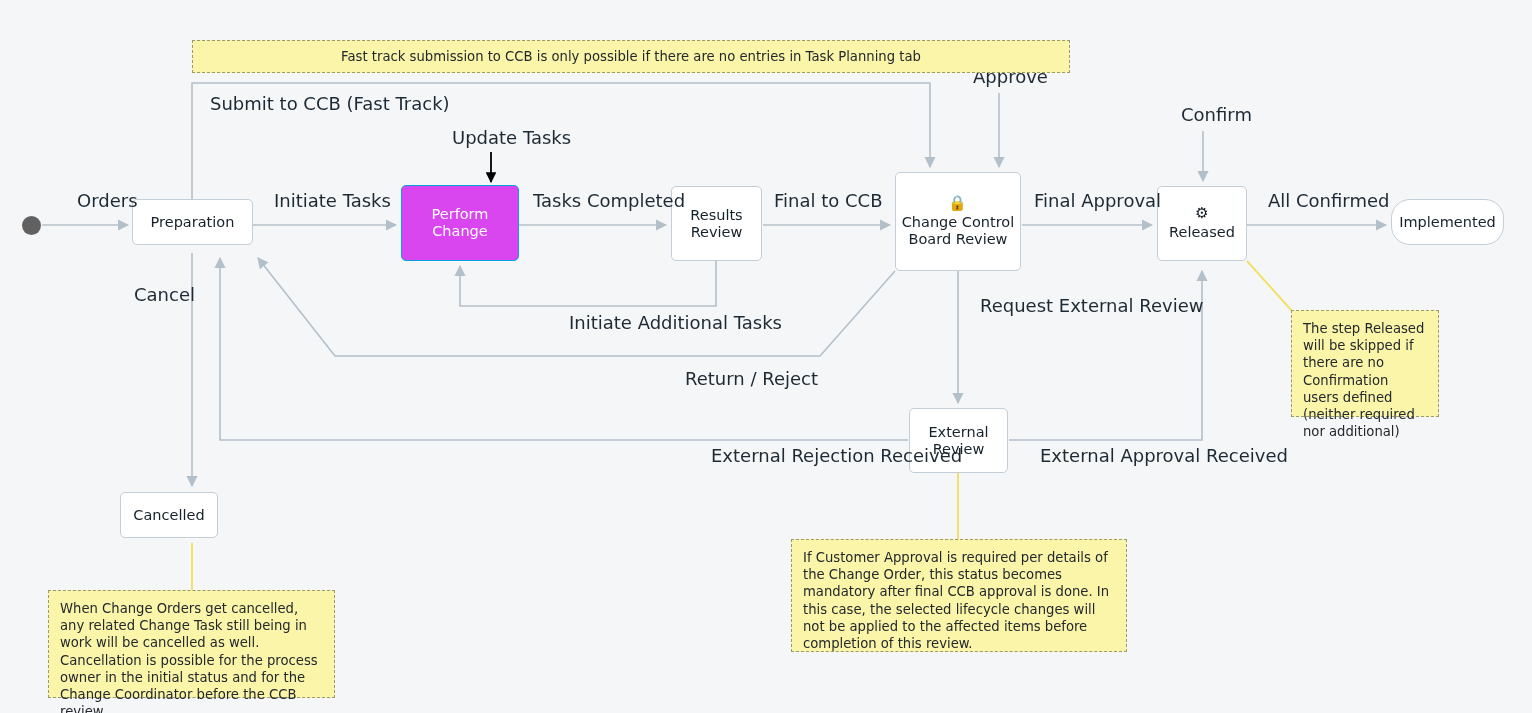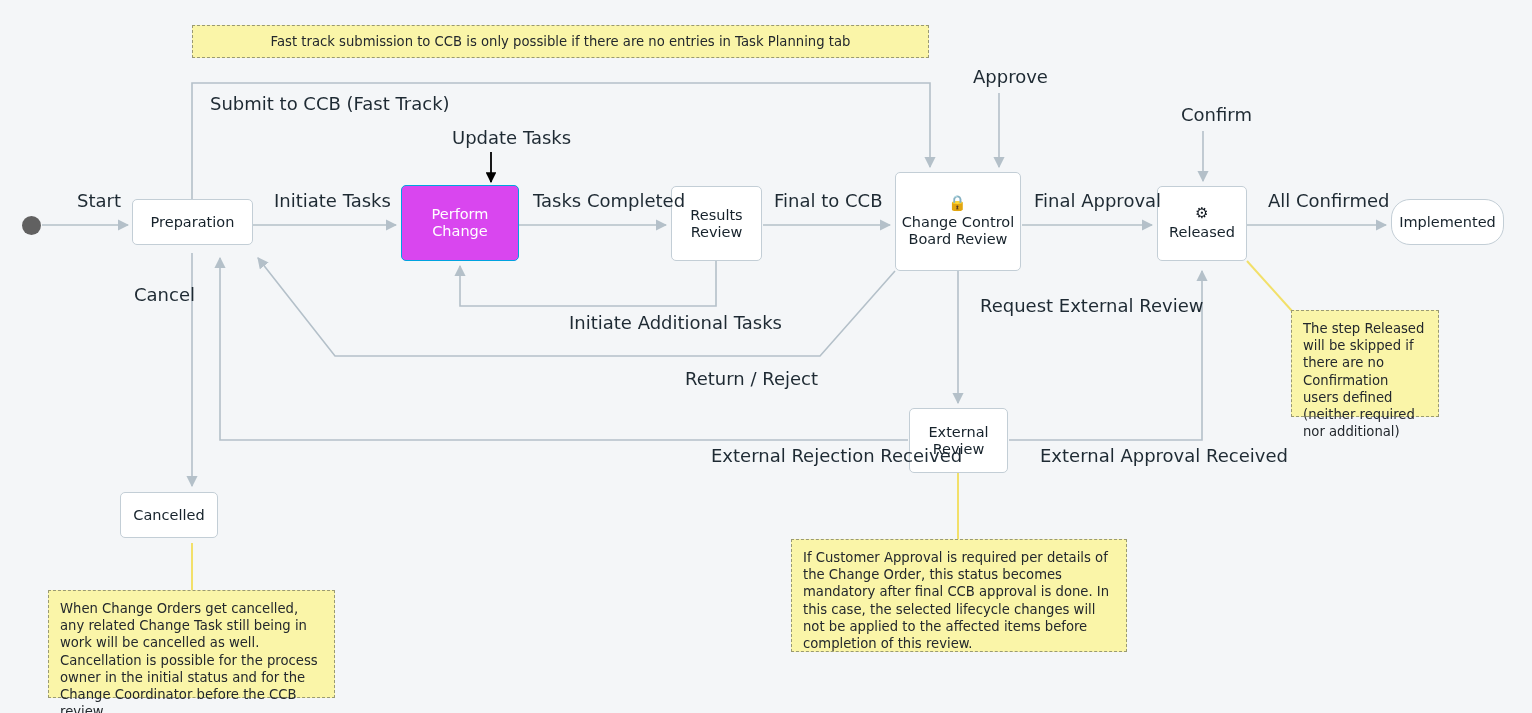--- a/index.html
+++ b/index.html
@@ -169,38 +169,38 @@
 
   <div class="node" style="left:909px;top:408px;width:99px;height:65px;">
     <span class="nlabel">External
 Review</span>
   </div>
 
   <div class="node" style="left:120px;top:492px;width:98px;height:46px;">
     <span class="nlabel">Cancelled</span>
   </div>
 
-  <div class="edge-label" style="left:77px;top:193px;">Start</div>
+  <div class="edge-label" style="left:77px;top:193px;">Orders</div>
   <div class="edge-label" style="left:274px;top:193px;">Initiate Tasks</div>
   <div class="edge-label" style="left:452px;top:130px;">Update Tasks</div>
   <div class="edge-label" style="left:533px;top:193px;">Tasks Completed</div>
   <div class="edge-label" style="left:774px;top:193px;">Final to CCB</div>
   <div class="edge-label" style="left:210px;top:96px;">Submit to CCB (Fast Track)</div>
   <div class="edge-label" style="left:973px;top:69px;">Approve</div>
   <div class="edge-label" style="left:1034px;top:193px;">Final Approval</div>
   <div class="edge-label" style="left:1181px;top:107px;">Confirm</div>
   <div class="edge-label" style="left:1268px;top:193px;">All Confirmed</div>
   <div class="edge-label" style="left:134px;top:287px;">Cancel</div>
   <div class="edge-label" style="left:569px;top:315px;">Initiate Additional Tasks</div>
   <div class="edge-label" style="left:685px;top:371px;">Return / Reject</div>
   <div class="edge-label" style="left:980px;top:298px;">Request External Review</div>
   <div class="edge-label" style="left:711px;top:448px;text-align:right;">External Rejection Received</div>
   <div class="edge-label" style="left:1040px;top:448px;">External Approval Received</div>
 
-  <div class="note centered" style="left:192px;top:25px;width:737px;height:33px;">Fast track submission to CCB is only possible if there are no entries in Task Planning tab</div>
+  <div class="note centered" style="left:192px;top:40px;width:878px;height:33px;">Fast track submission to CCB is only possible if there are no entries in Task Planning tab</div>
 
   <div class="note" style="left:1291px;top:310px;width:148px;height:107px;">The step Released will be skipped if there are no Confirmation users defined (neither required nor additional)</div>
 
   <div class="note" style="left:48px;top:590px;width:287px;height:108px;">When Change Orders get cancelled, any related Change Task still being in work will be cancelled as well. Cancellation is possible for the process owner in the initial status and for the Change Coordinator before the CCB review</div>
 
   <div class="note" style="left:791px;top:539px;width:336px;height:113px;">If Customer Approval is required per details of the Change Order, this status becomes mandatory after final CCB approval is done. In this case, the selected lifecycle changes will not be applied to the affected items before completion of this review.</div>
 
 </div>
 
 </body></html>

